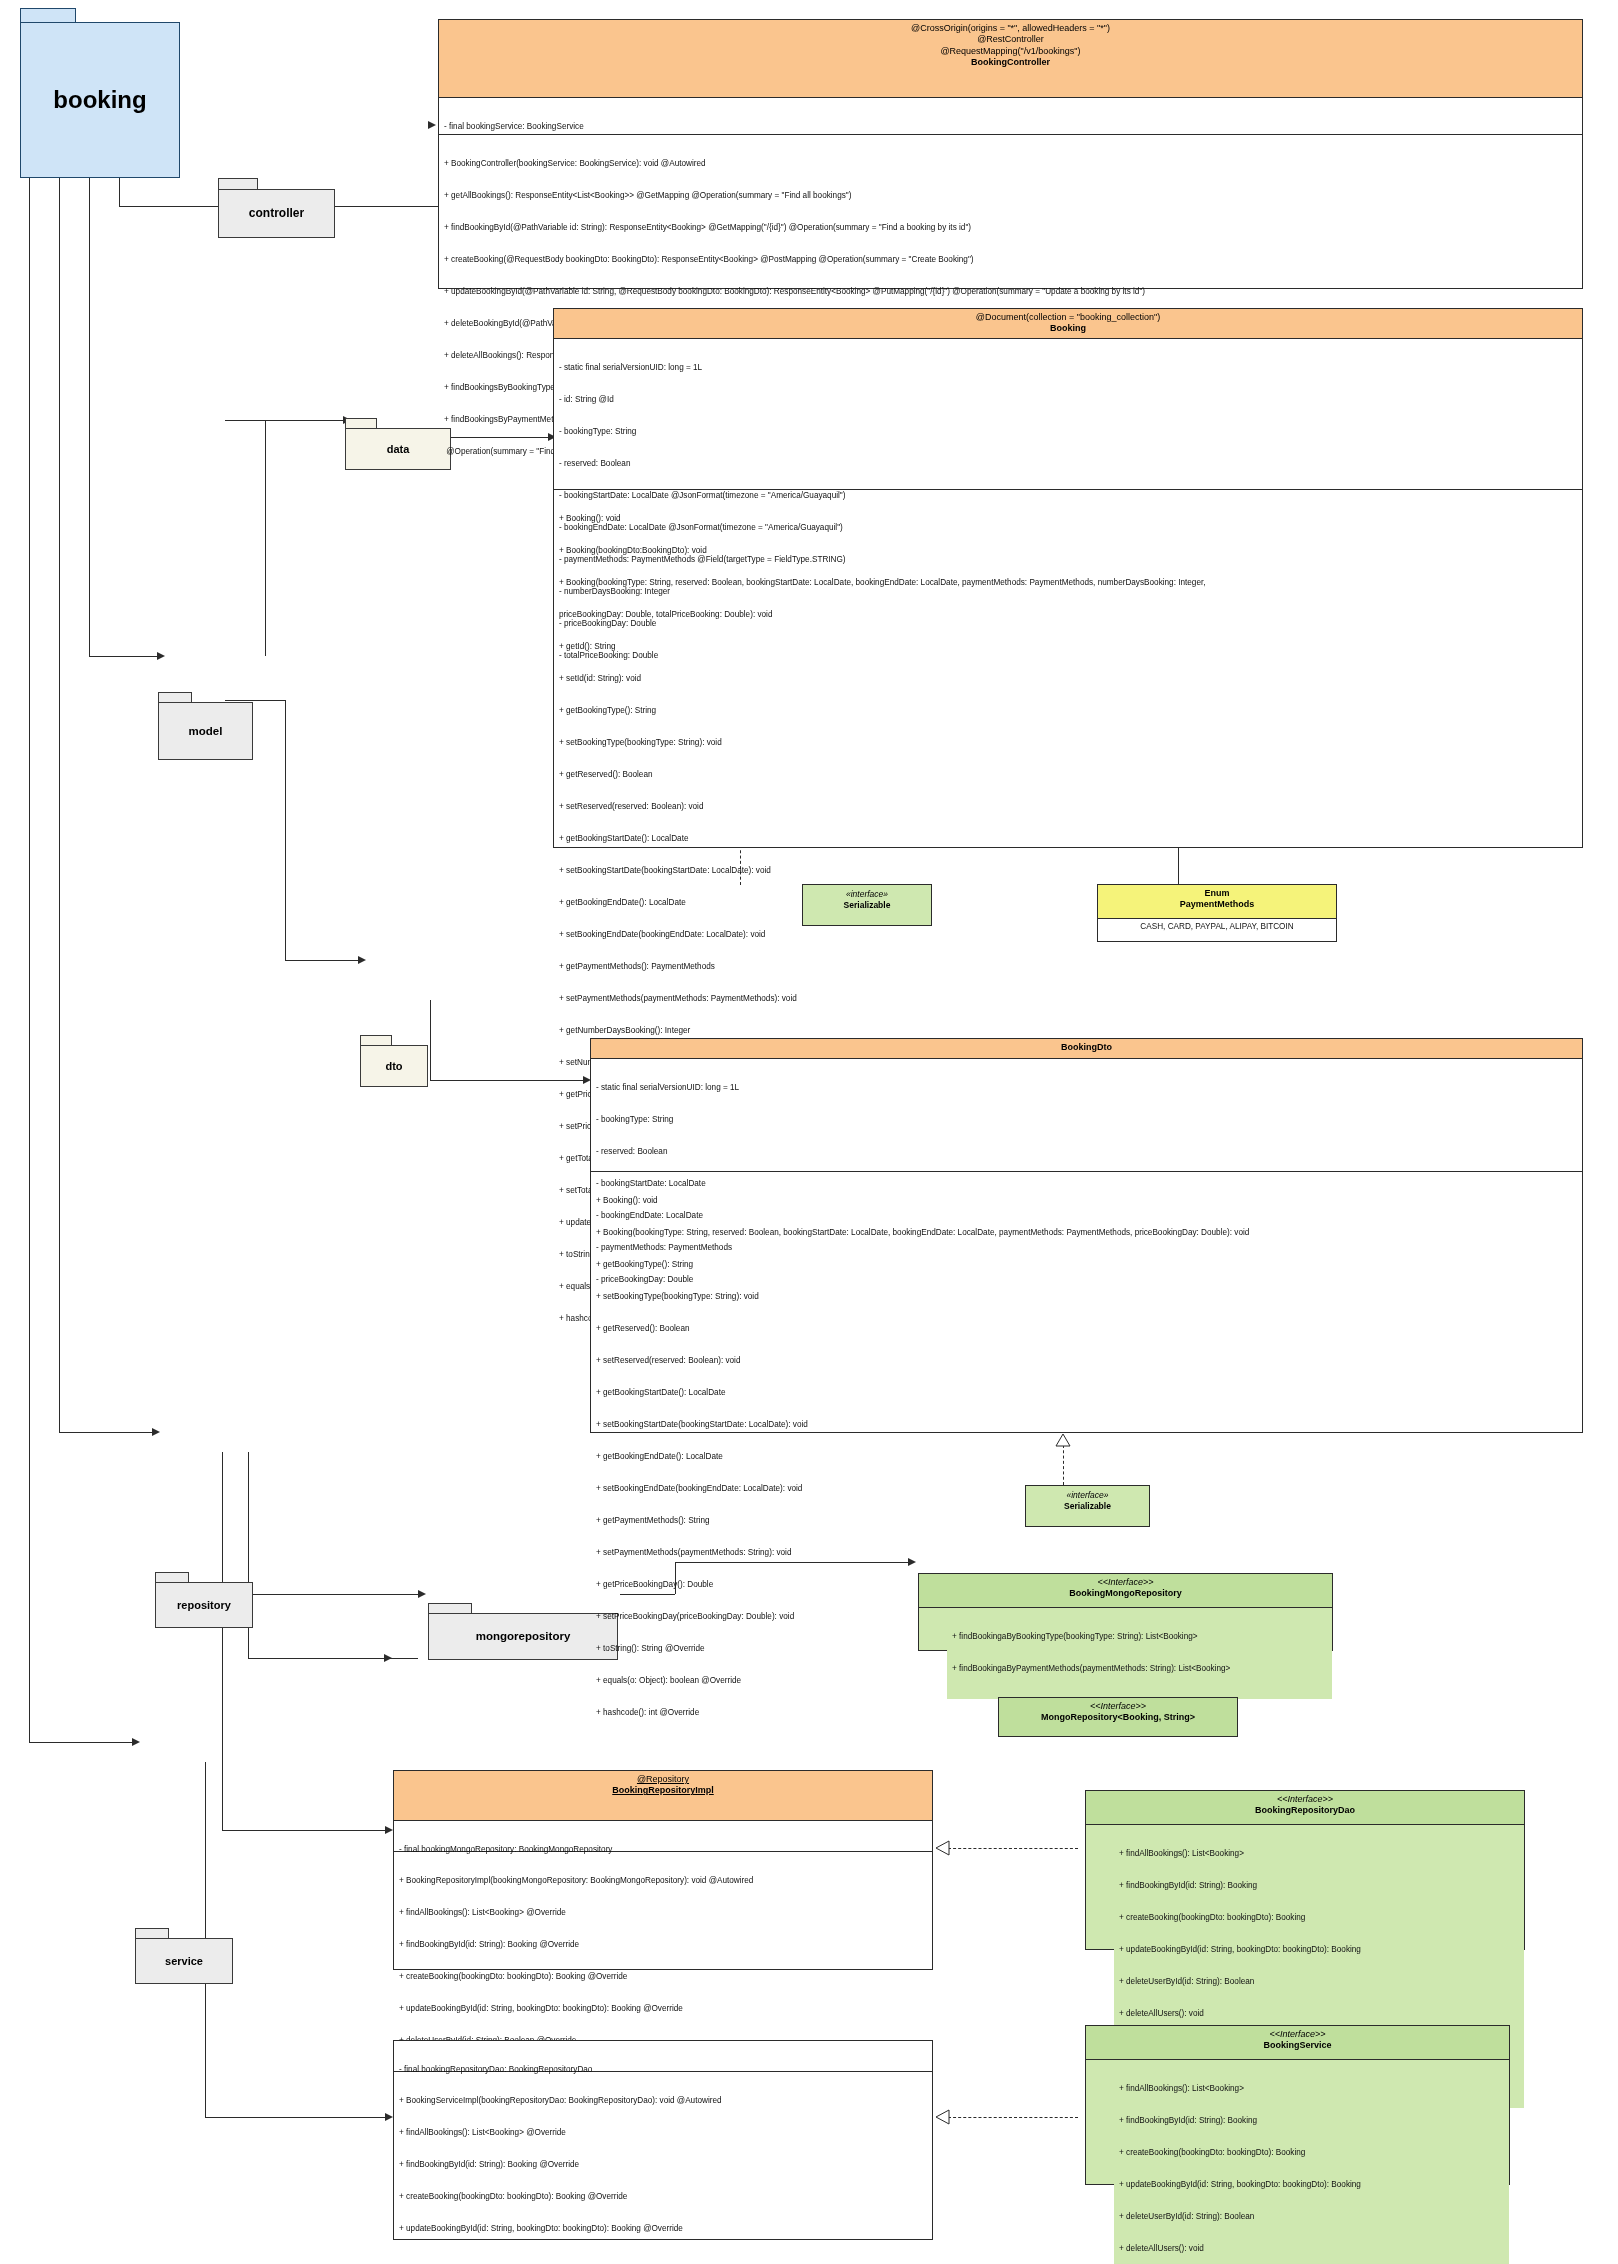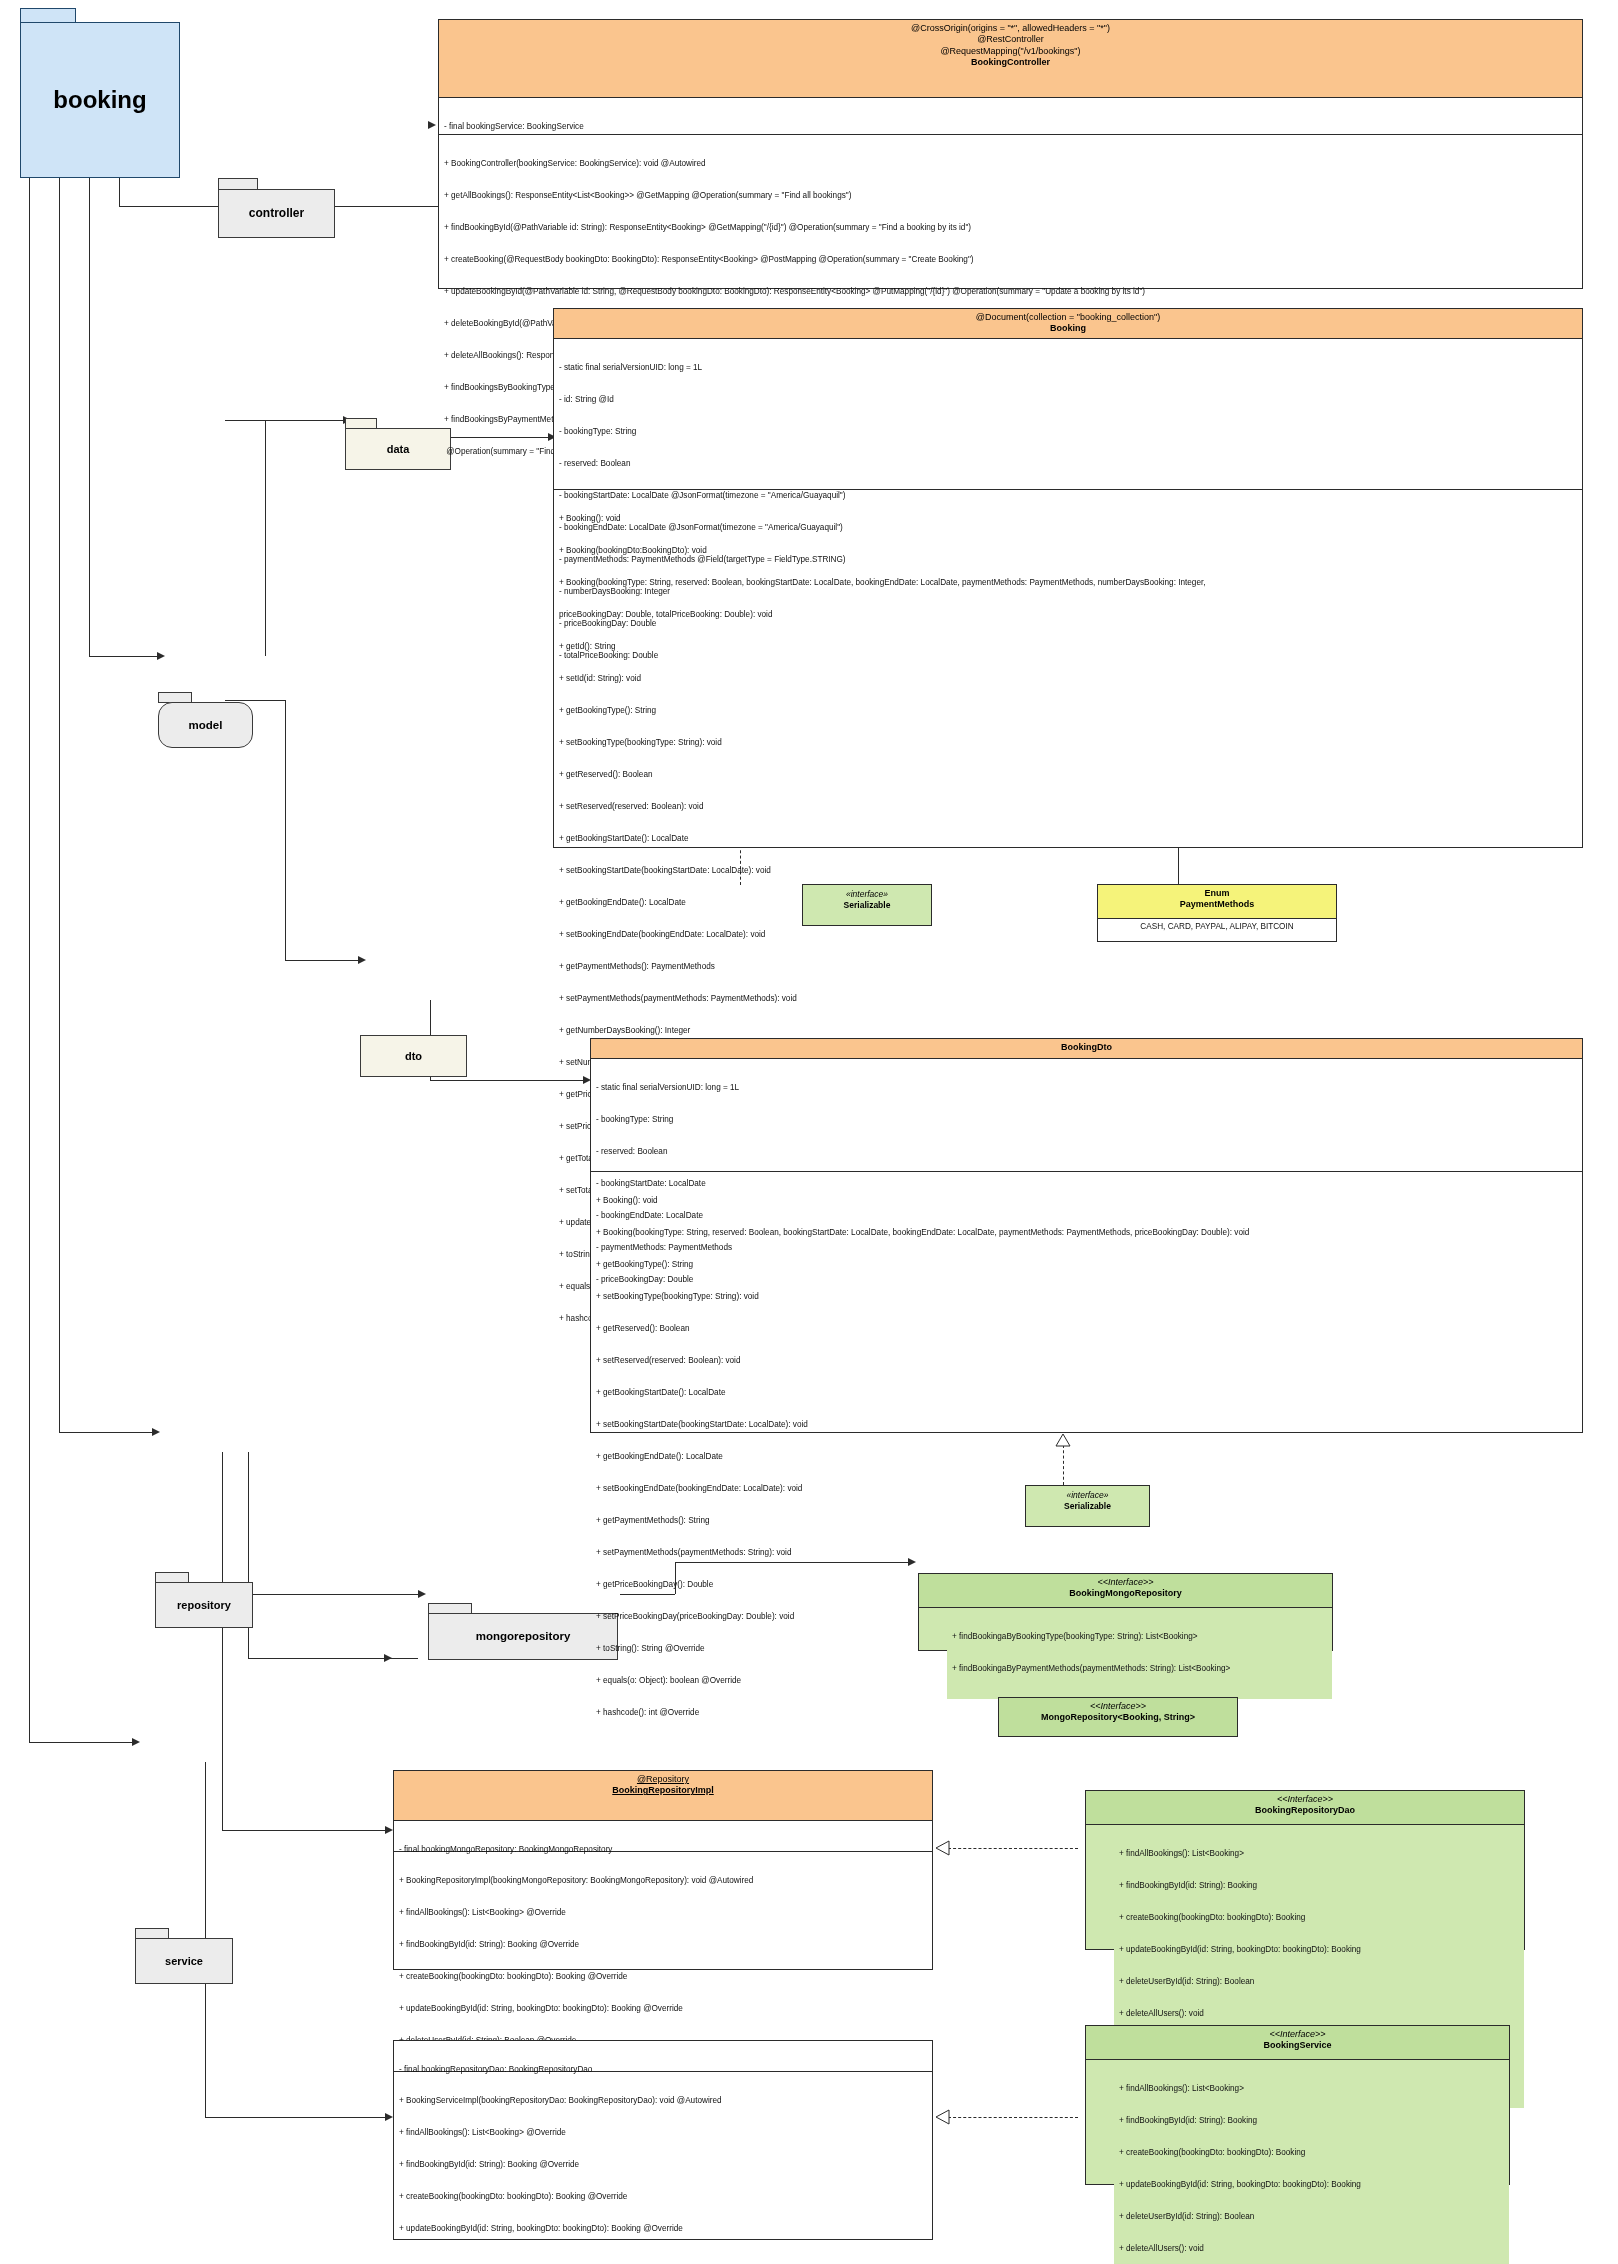--- a/index.html
+++ b/index.html
@@ -167,28 +167,28 @@
 
   <div class="pkg pkg-cream" style="left:345px;top:418px;width:85px;height:52px;">
     <div class="tab" style="width:32px;height:11px;"></div>
     <div class="body" style="top:10px;width:106px;height:42px;">
       <span class="label" style="font-size:11px;">data</span>
     </div>
   </div>
 
   <div class="pkg pkg-grey" style="left:158px;top:692px;width:95px;height:56px;">
     <div class="tab" style="width:34px;height:11px;"></div>
-    <div class="body" style="top:10px;width:95px;height:46px;border-radius:14px;">
+    <div class="body" style="top:10px;width:95px;height:58px;">
       <span class="label" style="font-size:11.5px;">model</span>
     </div>
   </div>
 
   <div class="pkg pkg-cream" style="left:360px;top:1035px;width:85px;height:52px;">
     <div class="tab" style="width:32px;height:11px;"></div>
-    <div class="body" style="top:0;width:107px;height:42px;align-items:center;">
+    <div class="body" style="top:10px;width:68px;height:42px;align-items:center;">
       <span class="label" style="font-size:11px;">dto</span>
     </div>
   </div>
 
   <div class="pkg pkg-grey" style="left:155px;top:1572px;width:98px;height:56px;">
     <div class="tab" style="width:34px;height:11px;"></div>
     <div class="body" style="top:10px;width:98px;height:46px;">
       <span class="label" style="font-size:11px;">repository</span>
     </div>
   </div>

